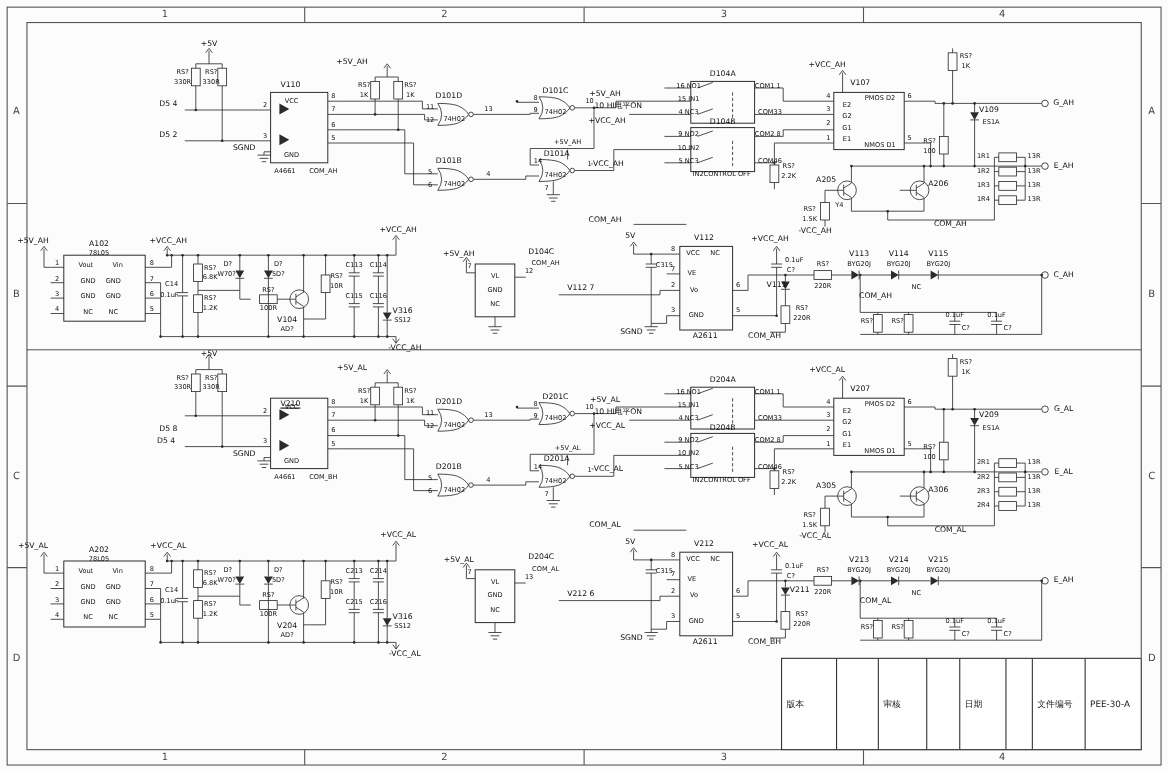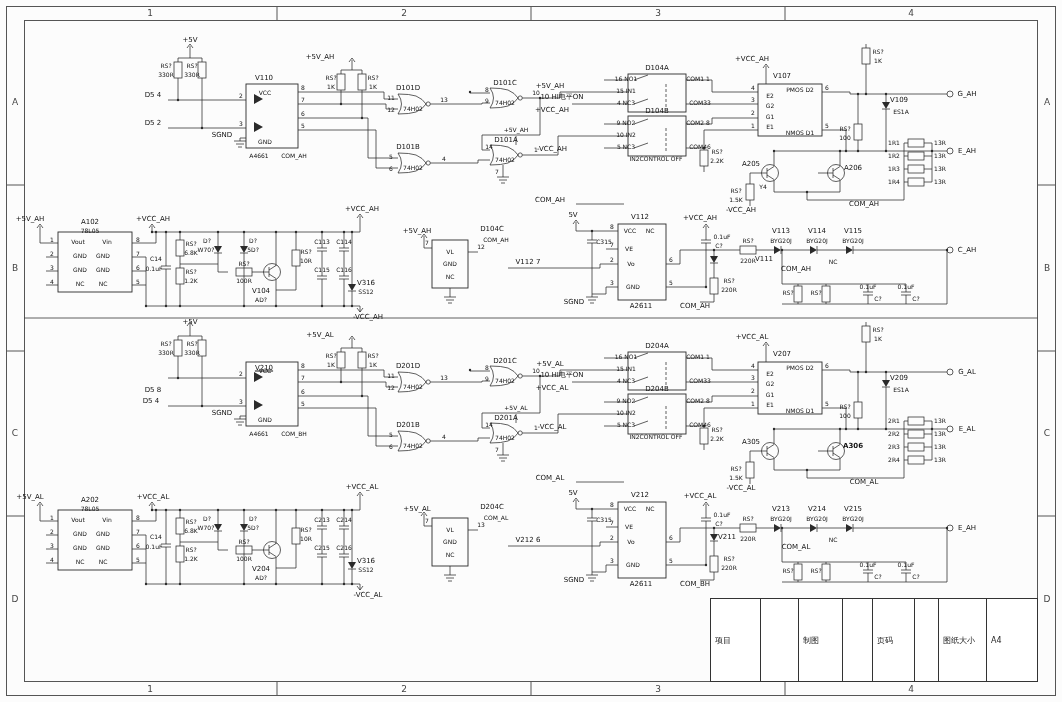--- a/index.html
+++ b/index.html
@@ -392,21 +392,21 @@
       <span class="lbl" style="left: 612px; top: 260px; font-size: 6px;">2</span>
       <span class="lbl" style="left: 612px; top: 283px; font-size: 6px;">3</span>
       <span class="lbl" style="left: 671px; top: 260px; font-size: 6px;">6</span>
       <span class="lbl" style="left: 671px; top: 283px; font-size: 6px;">5</span>
       <span class="lbl" style="left: 641px; top: 306px;">A2611</span>
       <span class="lbl" style="left: 700px; top: 218px;">+VCC_AH</span>
       <span class="lbl" style="left: 722px; top: 237px; font-size: 6px;">0.1uF</span>
       <span class="lbl" style="left: 719px; top: 246px; font-size: 6px;">C?</span>
       <span class="lbl" style="left: 748px; top: 241px; font-size: 6px;">RS?</span>
       <span class="lbl" style="left: 748px; top: 261px; font-size: 6px;">220R</span>
-      <span class="lbl" style="left: 764px; top: 259px;">V111</span>
+      <span class="lbl" style="left: 706px; top: 259px;">V111</span>
       <span class="lbl" style="left: 729px; top: 281px; font-size: 6px;">RS?</span>
       <span class="lbl" style="left: 729px; top: 290px; font-size: 6px;">220R</span>
       <span class="lbl" style="left: 695px; top: 306px;">COM_AH</span>
       <span class="lbl" style="left: 781px; top: 231px;">V113</span>
       <span class="lbl" style="left: 781px; top: 241px; font-size: 6px;">BYG20J</span>
       <span class="lbl" style="left: 817px; top: 231px;">V114</span>
       <span class="lbl" style="left: 817px; top: 241px; font-size: 6px;">BYG20J</span>
       <span class="lbl" style="left: 853px; top: 231px;">V115</span>
       <span class="lbl" style="left: 853px; top: 241px; font-size: 6px;">BYG20J</span>
       <span class="lbl" style="left: 967px; top: 250px;">C_AH</span>
@@ -499,21 +499,21 @@
       <span class="lbl" style="left: 752px; top: 337px;">+VCC_AL</span>
       <span class="lbl" style="left: 878px; top: 330px; font-size: 6px;">RS?</span>
       <span class="lbl" style="left: 878px; top: 339px; font-size: 6px;">1K</span>
       <span class="lbl" style="left: 899px; top: 378px;">V209</span>
       <span class="lbl" style="left: 901px; top: 390px; font-size: 6px;">ES1A</span>
       <span class="lbl" style="left: 845px; top: 407px; font-size: 6px;">RS?</span>
       <span class="lbl" style="left: 845px; top: 416px; font-size: 6px;">100</span>
       <span class="lbl" style="left: 967px; top: 372px;">G_AL</span>
       <span class="lbl" style="left: 967px; top: 429px;">E_AL</span>
       <span class="lbl" style="left: 751px; top: 442px;">A305</span>
-      <span class="lbl" style="left: 853px; top: 446px; font-weight: bold;">A306</span>
+      <span class="lbl" style="left: 853px; top: 446px;">A306</span>
       <span class="lbl" style="left: 736px; top: 469px; font-size: 6px;">RS?</span>
       <span class="lbl" style="left: 736px; top: 478px; font-size: 6px;">1.5K</span>
       <span class="lbl" style="left: 894px; top: 421px; font-size: 6px;">2R1</span>
       <span class="lbl" style="left: 940px; top: 421px; font-size: 6px;">13R</span>
       <span class="lbl" style="left: 894px; top: 434px; font-size: 6px;">2R2</span>
       <span class="lbl" style="left: 940px; top: 434px; font-size: 6px;">13R</span>
       <span class="lbl" style="left: 894px; top: 447px; font-size: 6px;">2R3</span>
       <span class="lbl" style="left: 940px; top: 447px; font-size: 6px;">13R</span>
       <span class="lbl" style="left: 894px; top: 460px; font-size: 6px;">2R4</span>
       <span class="lbl" style="left: 940px; top: 460px; font-size: 6px;">13R</span>
@@ -625,23 +625,23 @@
       <span class="ref" style="left: 15px; top: 268px;">B</span>
       <span class="ref" style="left: 1047px; top: 268px;">B</span>
       <span class="ref" style="left: 15px; top: 433px;">C</span>
       <span class="ref" style="left: 1047px; top: 433px;">C</span>
       <span class="ref" style="left: 15px; top: 599px;">D</span>
       <span class="ref" style="left: 1047px; top: 599px;">D</span>
     </div>
 
   <div id="tb">
     <div class="tb-row">
-      <span class="cell cw1">项目</span>
+      <span class="cell cw1">版本</span>
       <span class="cell cw2"></span>
-      <span class="cell cw3">制图</span>
+      <span class="cell cw3">审核</span>
       <span class="cell cw4"></span>
-      <span class="cell cw5">页码</span>
+      <span class="cell cw5">日期</span>
       <span class="cell cw6"></span>
-      <span class="cell cw7">图纸大小</span>
-      <span class="cell cw8">A4</span>
+      <span class="cell cw7">文件编号</span>
+      <span class="cell cw8">PEE-30-A</span>
     </div>
   </div>
 </div>
 
 </body></html>

